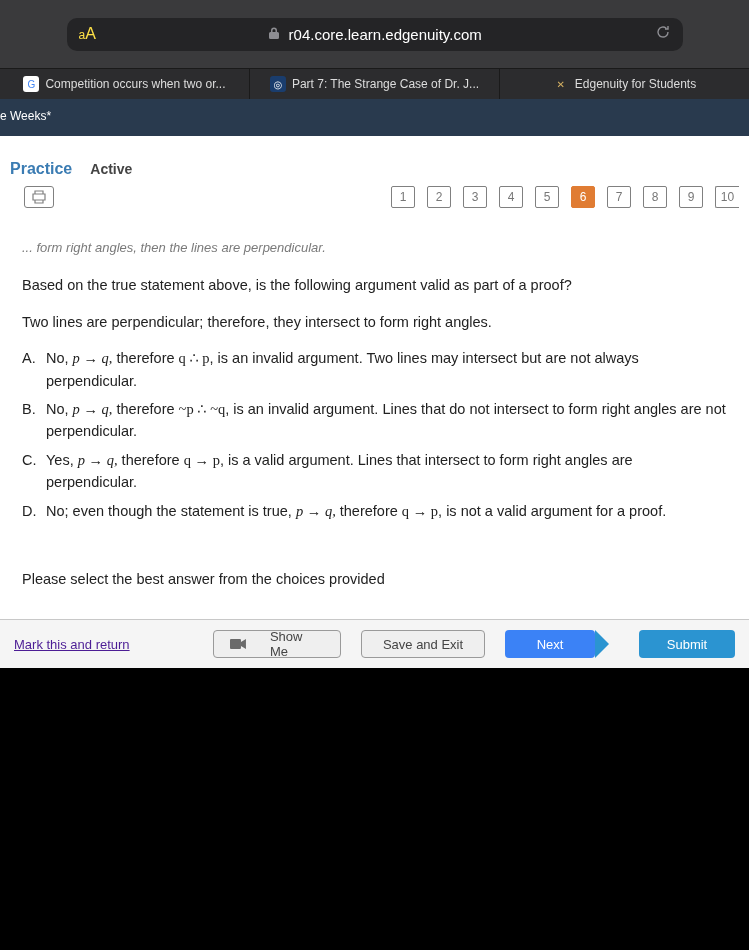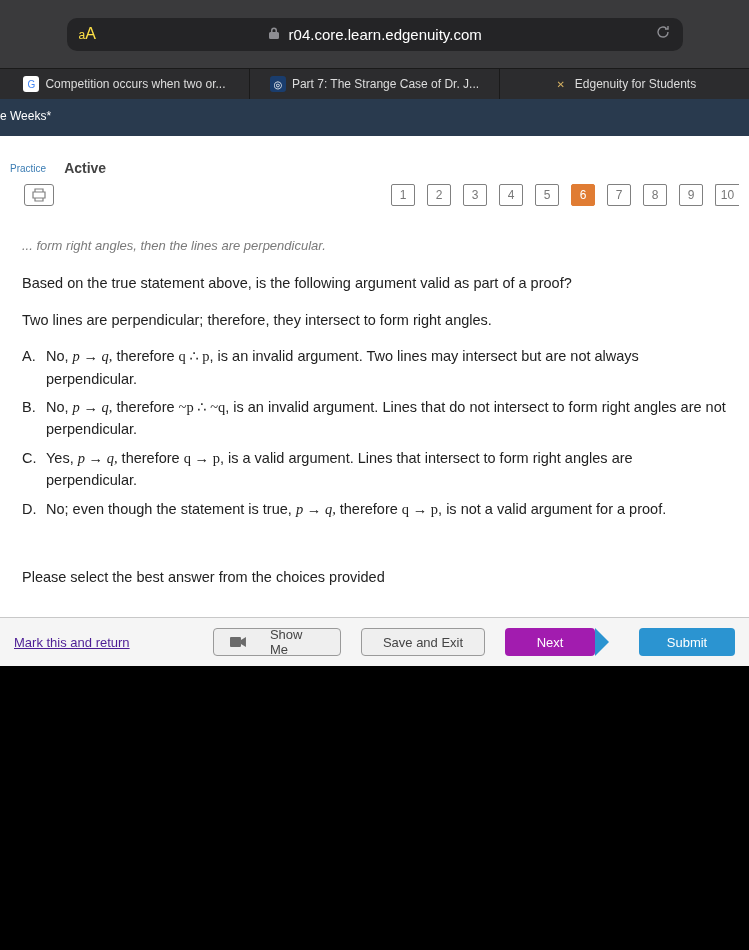--- a/index.html
+++ b/index.html
@@ -18,21 +18,21 @@
     .tab:last-child { border-right: none; }
     .tab-favicon { width: 16px; height: 16px; border-radius: 3px; flex: 0 0 auto; display: flex; align-items: center; justify-content: center; font-size: 10px; }
     .tab-label { overflow: hidden; text-overflow: ellipsis; }
 
     .strip-dark { height: 37px; background: #293a4e; }
     .strip-dark-inner { color: #fff; font-size: 12px; padding: 10px 0 0 0; }
 
     .unit-header { background: #fff; padding: 18px 10px 6px 10px; }
     .unit-title { font-size: 28px; font-weight: bold; color: #222; }
     .unit-row2 { display: flex; align-items: center; gap: 18px; margin-top: 6px; }
-    .unit-practice { color: #3b7cb3; font-size: 10px; }
+    .unit-practice { color: #3b7cb3; font-size: 16px; font-weight: bold; }
     .unit-active { color: #444; font-size: 14px; font-weight: bold; }
 
     .unit-row3 { display: flex; align-items: center; justify-content: space-between; margin-top: 8px; padding-bottom: 10px; }
     .printer-box { width: 30px; height: 22px; background: #fff; border: 1px solid #808080; border-radius: 3px; display: flex; align-items: center; justify-content: center; color: #808080; margin-left: 14px; }
     .pager { display: flex; gap: 12px; }
     .pager-btn { width: 24px; height: 22px; border: 1px solid #808080; background: #fff; color: #777; font-size: 12px; display: flex; align-items: center; justify-content: center; border-radius: 2px; }
     .pager-btn.current { background: #e07c33; border-color: #e07c33; color: #fff; }
     .pager-btn.last { border-radius: 2px 0 0 2px; border-right: none; }
 
     .content-area { background: #fff; height: 395px; overflow: hidden; position: relative; }
@@ -46,21 +46,21 @@
     .please-line { margin-top: 46px; }
     .math-i { font-style: italic; font-family: 'Times New Roman', serif; }
     .math-sym { font-family: 'Times New Roman', serif; }
 
     .action-bar { background: #f5f5f5; border-top: 1px solid #c8c8c8; height: 49px; display: flex; align-items: center; padding: 0 14px; gap: 20px; }
     .mark-link { color: #4c1d95; font-size: 13px; text-decoration: underline; cursor: pointer; }
     .spacer { flex: 1; }
     .ab-btn { height: 28px; border-radius: 4px; font-size: 13px; display: flex; align-items: center; justify-content: center; padding: 0 16px; cursor: pointer; }
     .ab-showme { border: 1px solid #9a9a9a; background: #efefef; color: #444; gap: 24px; width: 128px; }
     .ab-save { border: 1px solid #9a9a9a; background: #efefef; color: #444; width: 124px; }
-    .ab-next { background: #a21caf; color: #fff; width: 90px; position: relative; border: none; }
+    .ab-next { background: #3b82f6; color: #fff; width: 90px; position: relative; border: none; }
     .ab-next::after { content: ""; position: absolute; right: -14px; top: 0; width: 0; height: 0; border-top: 14px solid transparent; border-bottom: 14px solid transparent; border-left: 14px solid #2b94d1; }
     .ab-submit { background: #2b94d1; color: #fff; width: 96px; border: none; margin-left: 24px; }
 
     .black-space { background: #000; height: 266px; position: relative; }
 
     .left-stub { position: absolute; left: 0; top: 258px; width: 5px; height: 44px; background: #888; border-radius: 0 4px 4px 0; }
   </style>
 </head>
 <body>
 

